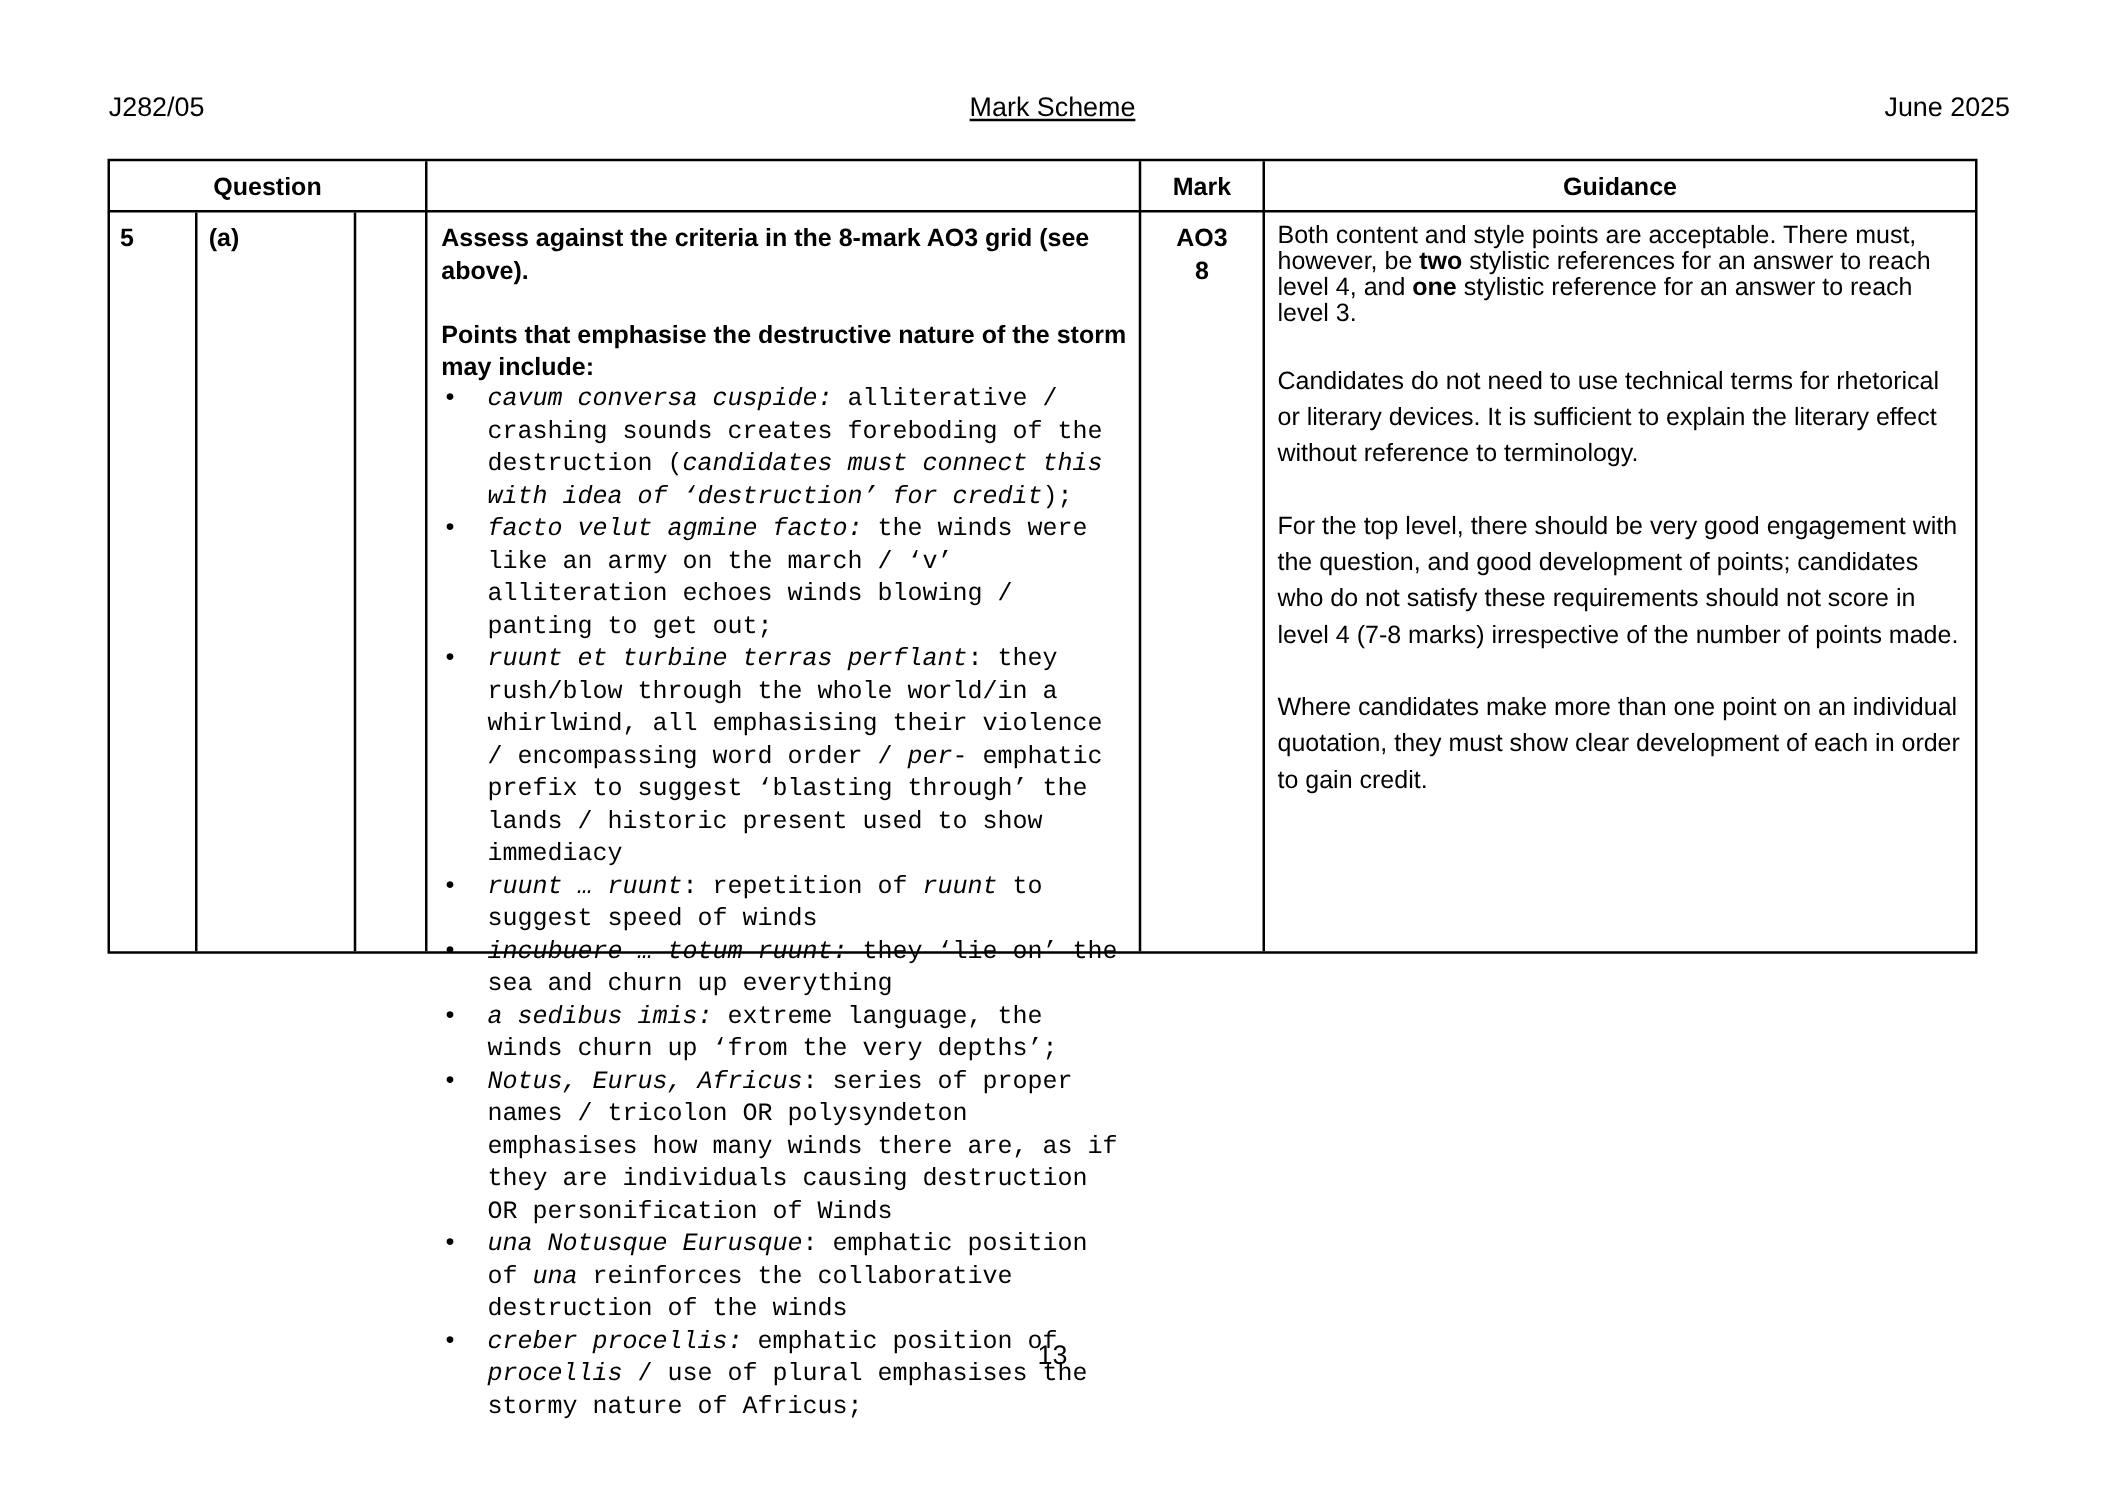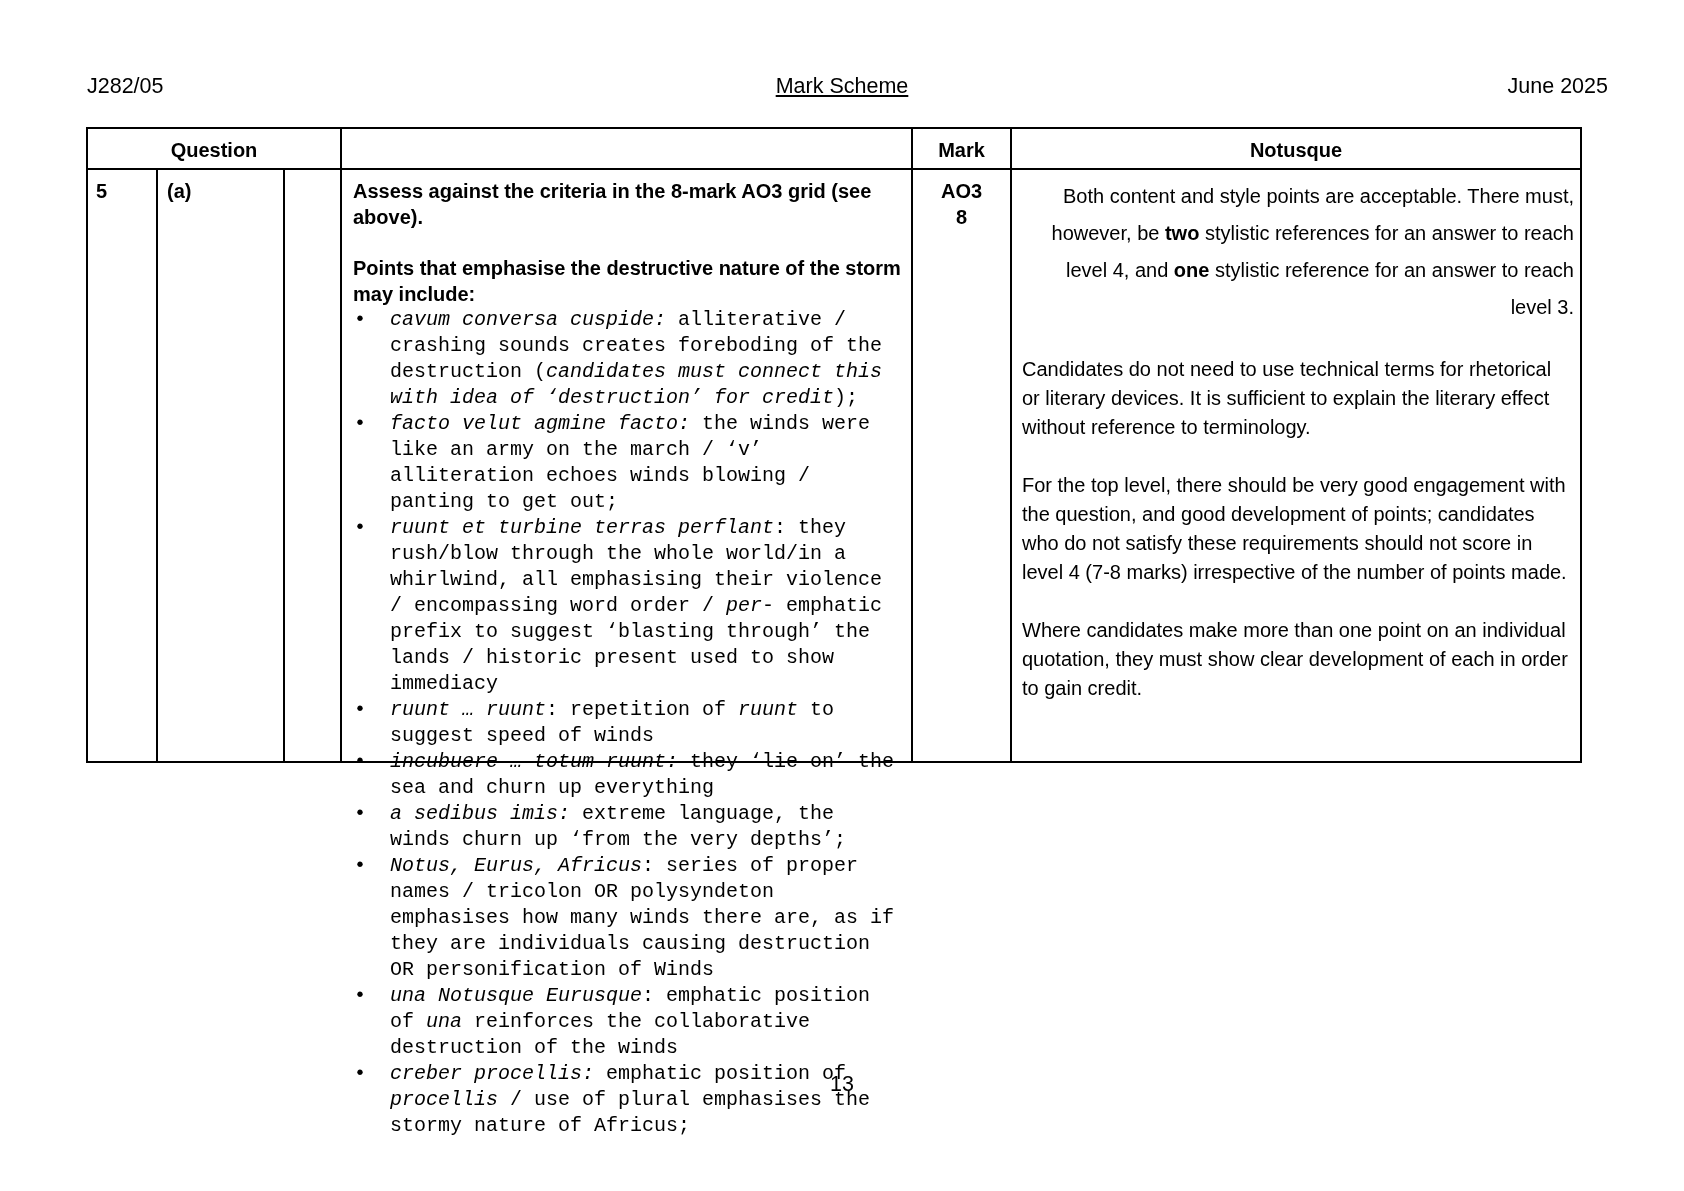--- a/index.html
+++ b/index.html
@@ -14,21 +14,21 @@
   .vline { position: absolute; top: 0; bottom: 0; width: 2px; background: #000; }
   .hline { position: absolute; left: 0; right: 0; height: 2px; background: #000; }
   .cell { position: absolute; font-size: 20px; line-height: 26px; }
   .th { font-weight: bold; text-align: center; top: 8px; }
   .bold { font-weight: bold; }
   ul.bullets { list-style: none; margin: 0; padding: 0; font-family: Liberation Mono, monospace; }
   ul.bullets li { position: relative; padding-left: 37px; }
   ul.bullets li::before { content: "\2022"; position: absolute; left: 1px; top: 0; }
   .para { margin: 0; }
   .gpara { margin: 0 0 29px 0; line-height: 29px; }
-  .gpara.first { line-height: 37px; text-align: right; }
+  .gpara.first { line-height: 21px; }
   .page-num { position: absolute; top: 1072px; left: 0; width: 1684px; text-align: center; font-size: 21.5px; }
 </style>
 </head>
 <body>
 
 <div id="hdr-left" class="hdr">J282/05</div>
 <div id="hdr-center" class="hdr">Mark Scheme</div>
 <div id="hdr-right" class="hdr">June 2025</div>
 
 <div class="grid">
@@ -37,21 +37,21 @@
 
   <div class="vline" style="left:68px; top:41px;"></div>
   <div class="vline" style="left:195px; top:41px;"></div>
   <div class="vline" style="left:252px;"></div>
   <div class="vline" style="left:823px;"></div>
   <div class="vline" style="left:922px;"></div>
 
   <div class="cell th" style="left:0; width:252px;">Question</div>
   <div class="cell th" style="left:254px; width:569px;"></div>
   <div class="cell th" style="left:825px; width:97px;">Mark</div>
-  <div class="cell th" style="left:924px; width:568px;">Notusque</div>
+  <div class="cell th" style="left:924px; width:568px;">Guidance</div>
 
   <div class="cell bold" style="left:8px; top:49px;">5</div>
   <div class="cell bold" style="left:79px; top:49px;">(a)</div>
   <div class="cell" style="left:206px; top:49px;"></div>
 
   <div class="cell" style="left:265px; top:49px; width:552px;">
     <p class="para bold">Assess against the criteria in the 8-mark AO3 grid (see above).</p>
     <p class="para" style="height:25px;"></p>
     <p class="para bold">Points that emphasise the destructive nature of the storm may include:</p>
     <ul class="bullets">

